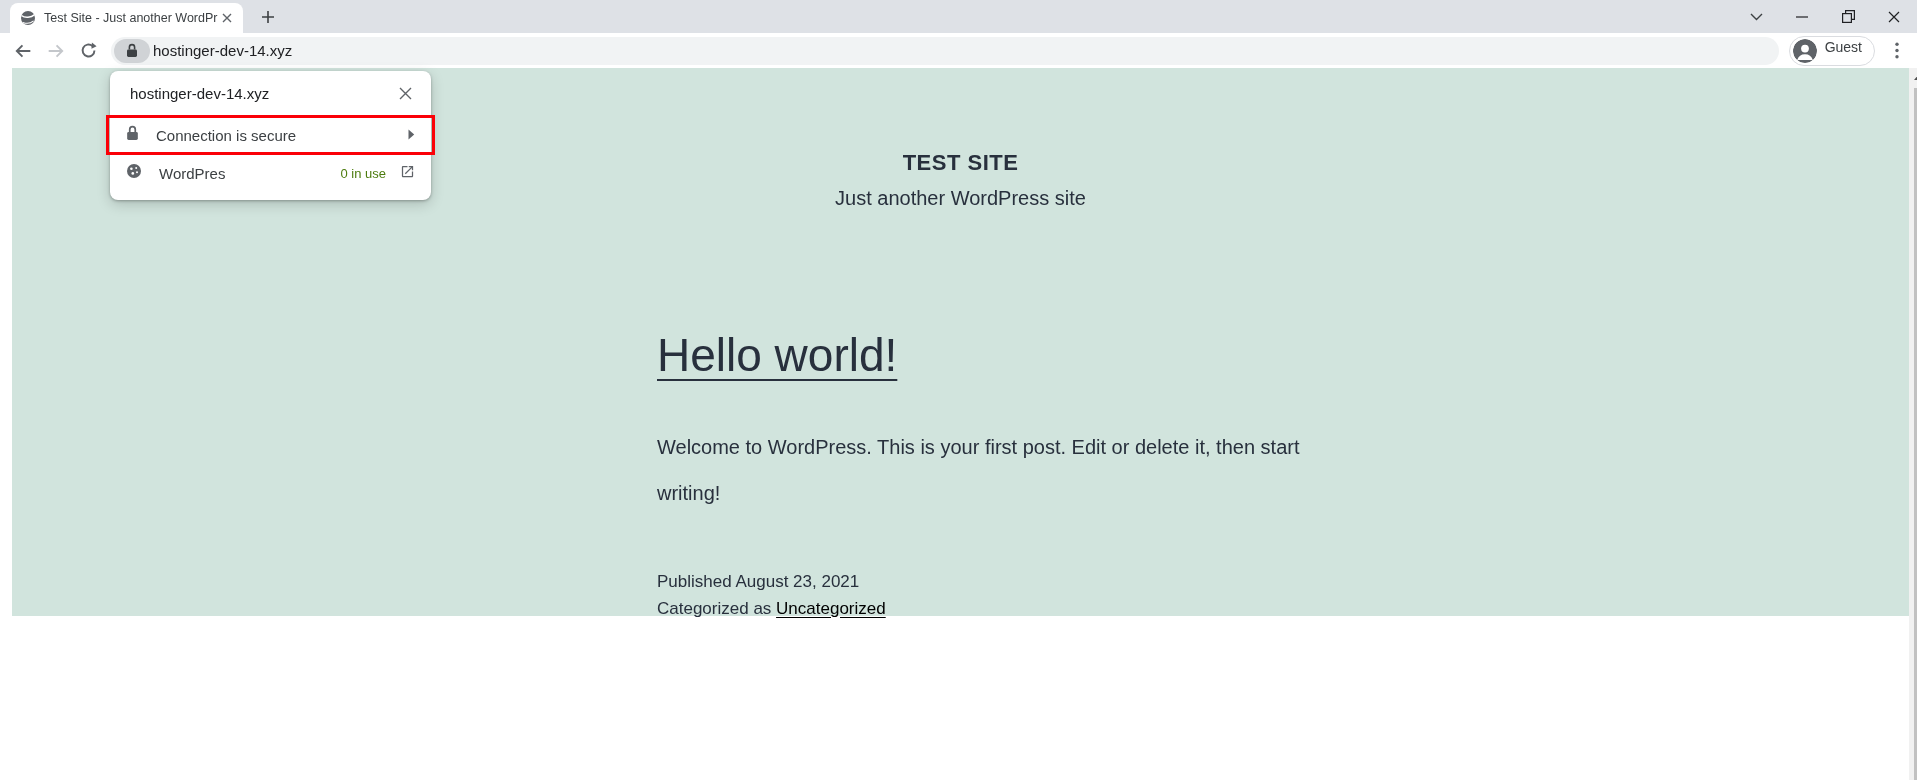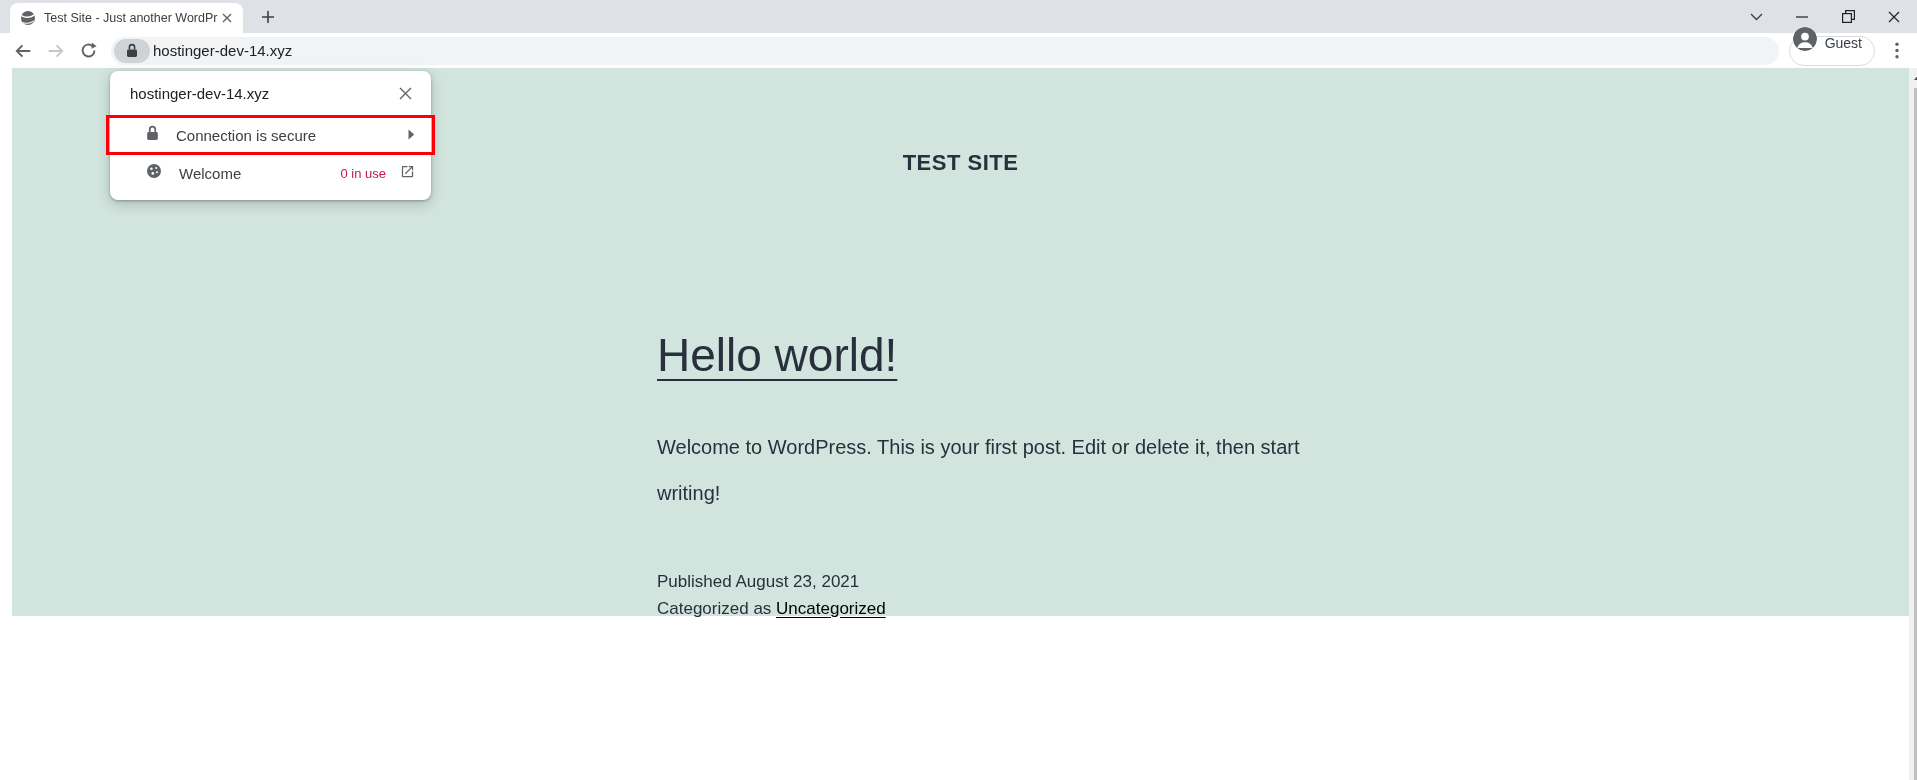--- a/index.html
+++ b/index.html
@@ -25,21 +25,21 @@
   .toolbar { position:absolute; left:0; top:33px; width:1917px; height:35px; background:#fff;
              display:flex; align-items:center; padding:0 6px; }
   .navbtn { width:33px; height:33px; display:flex; align-items:center; justify-content:center;
             border-radius:50%; flex:0 0 33px; }
   .omnibox { flex:1; height:28px; margin-left:6px; margin-right:10px; background:#f1f3f4;
              border-radius:14px; display:flex; align-items:center; padding:0 4px 0 2px; }
   .lock-chip { width:36px; height:24px; border-radius:12px; background:#d0d3d6; display:flex;
                align-items:center; justify-content:center; margin-left:1px; }
   .url-text { margin-left:3px; font-size:15px; color:#202124; }
   .profile-btn { height:30px; border:1px solid #dadce0; background:#fff; border-radius:15px;
-                 display:flex; align-items:flex-end; padding:2px 12px 14px 3px; margin-right:8px; }
+                 display:flex; align-items:flex-start; padding:2px 12px 0 3px; margin-right:8px; }
   .avatar { width:24px; height:24px; border-radius:50%; overflow:hidden; flex:0 0 24px; }
   .profile-label { margin-left:8px; font-size:14px; color:#3c4043; }
   .menu-btn { width:28px; height:28px; display:flex; align-items:center; justify-content:center;
               border-radius:50%; }
 
   
   .viewport { position:absolute; left:12px; top:68px; width:1917px; height:548px; background:#d1e4dd; }
   .scrollbar { position:absolute; right:0; top:0; width:20px; height:712px; background:#f1f1f1; }
   .scroll-up { position:absolute; top:0; left:0; width:20px; height:18px; display:flex;
                align-items:center; justify-content:center; }
@@ -60,24 +60,24 @@
 
   
   .popup { position:absolute; left:110px; top:71px; width:321px; background:#fff; z-index:20;
            border-radius:8px; box-shadow:0 1px 3px rgba(0,0,0,.28), 0 4px 14px rgba(0,0,0,.18);
            padding-bottom:8px; }
   .popup-title-row { height:45px; display:flex; align-items:center; justify-content:space-between;
                      padding:0 14px 0 20px; }
   .popup-title { font-size:15px; color:#202124; }
   .popup-close { width:24px; height:24px; display:flex; align-items:center; justify-content:center;
                  border-radius:50%; }
-  .popup-row { height:38px; display:flex; align-items:center; padding:0 16px 0 36px; position:relative; }
+  .popup-row { height:38px; display:flex; align-items:center; padding:0 16px 0 16px; position:relative; }
   .popup-row-label { margin-left:17px; font-size:15px; color:#3c4043; }
   .popup-spacer { flex:1; }
-  .popup-row-value { font-size:13px; color:#be185d; margin-right:14px; }
+  .popup-row-value { font-size:13px; color:#4d7c0f; margin-right:14px; }
   .red-highlight { position:absolute; left:-4px; right:-4px; top:-1px; bottom:-1px;
                    border:3px solid #fb0007; pointer-events:none; z-index:2; }
 </style>
 </head>
 <body>
 
 <div class="stage">
 
   <div class="titlebar">
     <div class="tab">
@@ -167,20 +167,21 @@
           <circle cx="2" cy="8.5" r="1.7" fill="#5f6368"></circle>
           <circle cx="2" cy="14.8" r="1.7" fill="#5f6368"></circle>
       </svg>
     </div>
   </div>
 
   <div class="viewport">
 
     <div class="site-header">
       <div class="site-title">TEST SITE</div>
+      <div class="site-tagline">Just another WordPress site</div>
     </div>
 
     <div class="article">
       <h2 class="post-title"><a href="#">Hello world!</a></h2>
       <p class="post-body">Welcome to WordPress. This is your first post. Edit or delete it, then start writing!</p>
       <div class="post-meta">
         <div>Published August 23, 2021</div>
         <div><span>Categorized as </span><a href="#">Uncategorized</a></div>
       </div>
     </div>
@@ -223,21 +224,21 @@
     <div class="popup-row">
       <span>
         <svg width="16" height="16" viewBox="0 0 16 16">
           <circle cx="8" cy="8" r="7" fill="#5f6368"></circle>
           <circle cx="5.4" cy="5.8" r="1.3" fill="#fff"></circle>
           <circle cx="10.2" cy="4.9" r="1.0" fill="#fff"></circle>
           <circle cx="6.8" cy="10.4" r="1.35" fill="#fff"></circle>
           <circle cx="11.0" cy="9.3" r="1.0" fill="#fff"></circle>
         </svg>
       </span>
-      <span class="popup-row-label">Welcome</span>
+      <span class="popup-row-label">WordPres</span>
       <span class="popup-spacer"></span>
       <span class="popup-row-value">0 in use</span>
       <span>
         <svg width="15" height="15" viewBox="0 0 24 24" fill="#5f6368">
           <path d="M19 19H5V5h7V3H5c-1.1 0-2 .9-2 2v14c0 1.1.9 2 2 2h14c1.1 0 2-.9 2-2v-7h-2v7zM14 3v2h3.59l-9.83 9.83 1.41 1.41L19 6.41V10h2V3h-7z"></path>
         </svg>
       </span>
     </div>
   </div>
 

